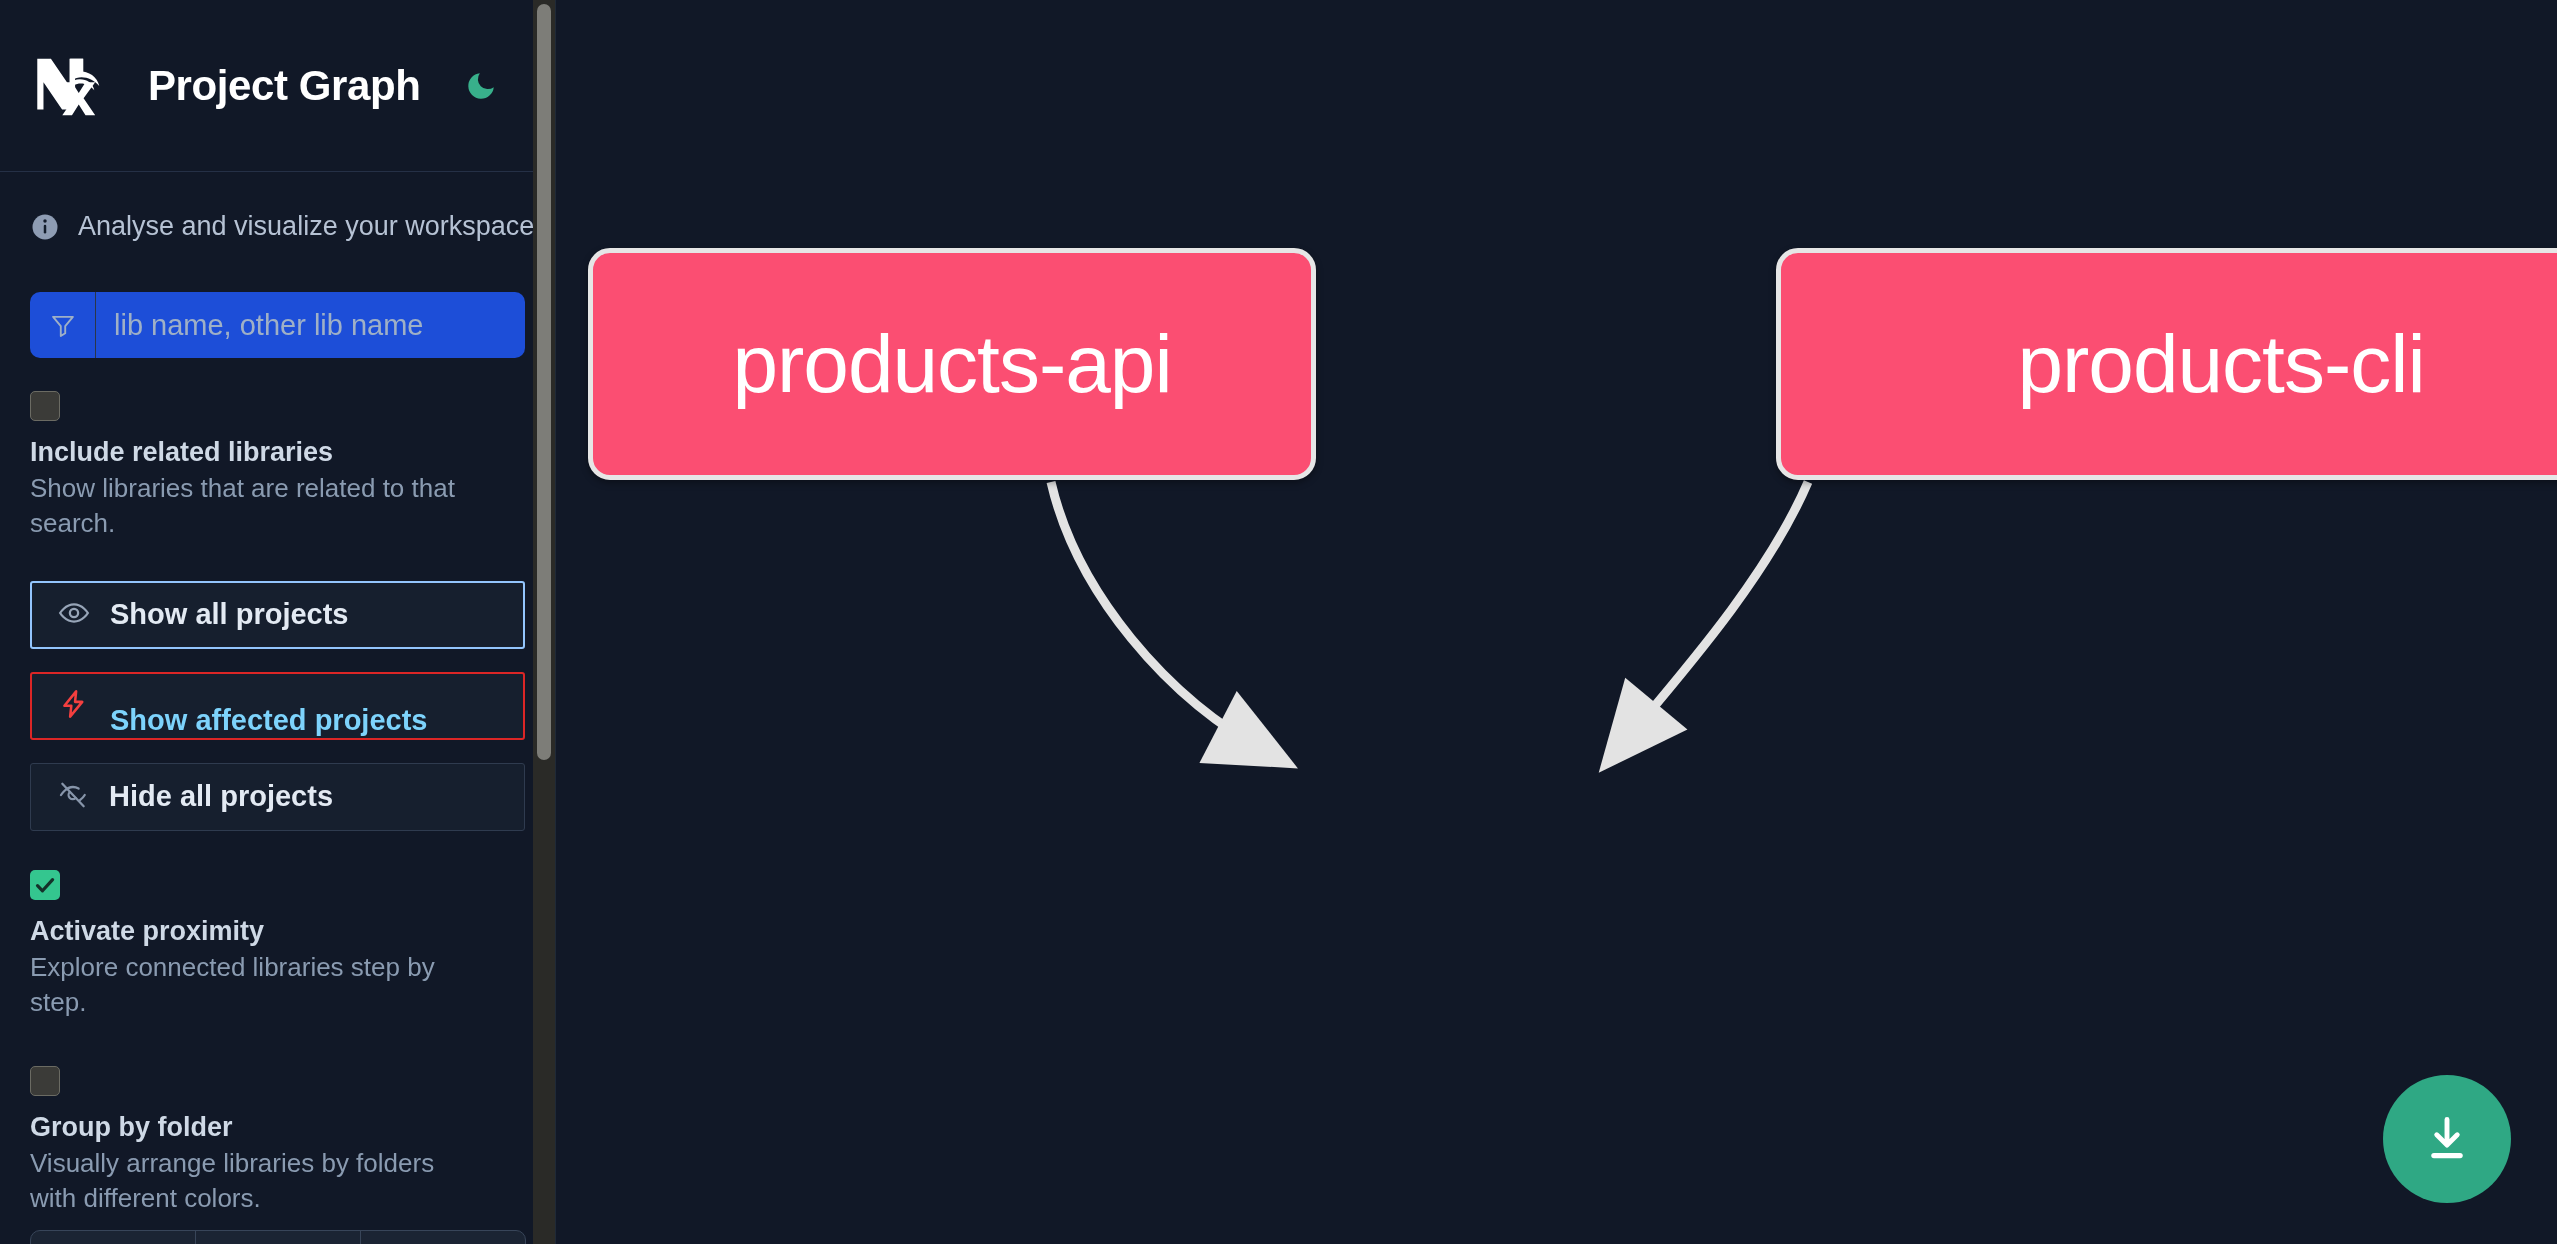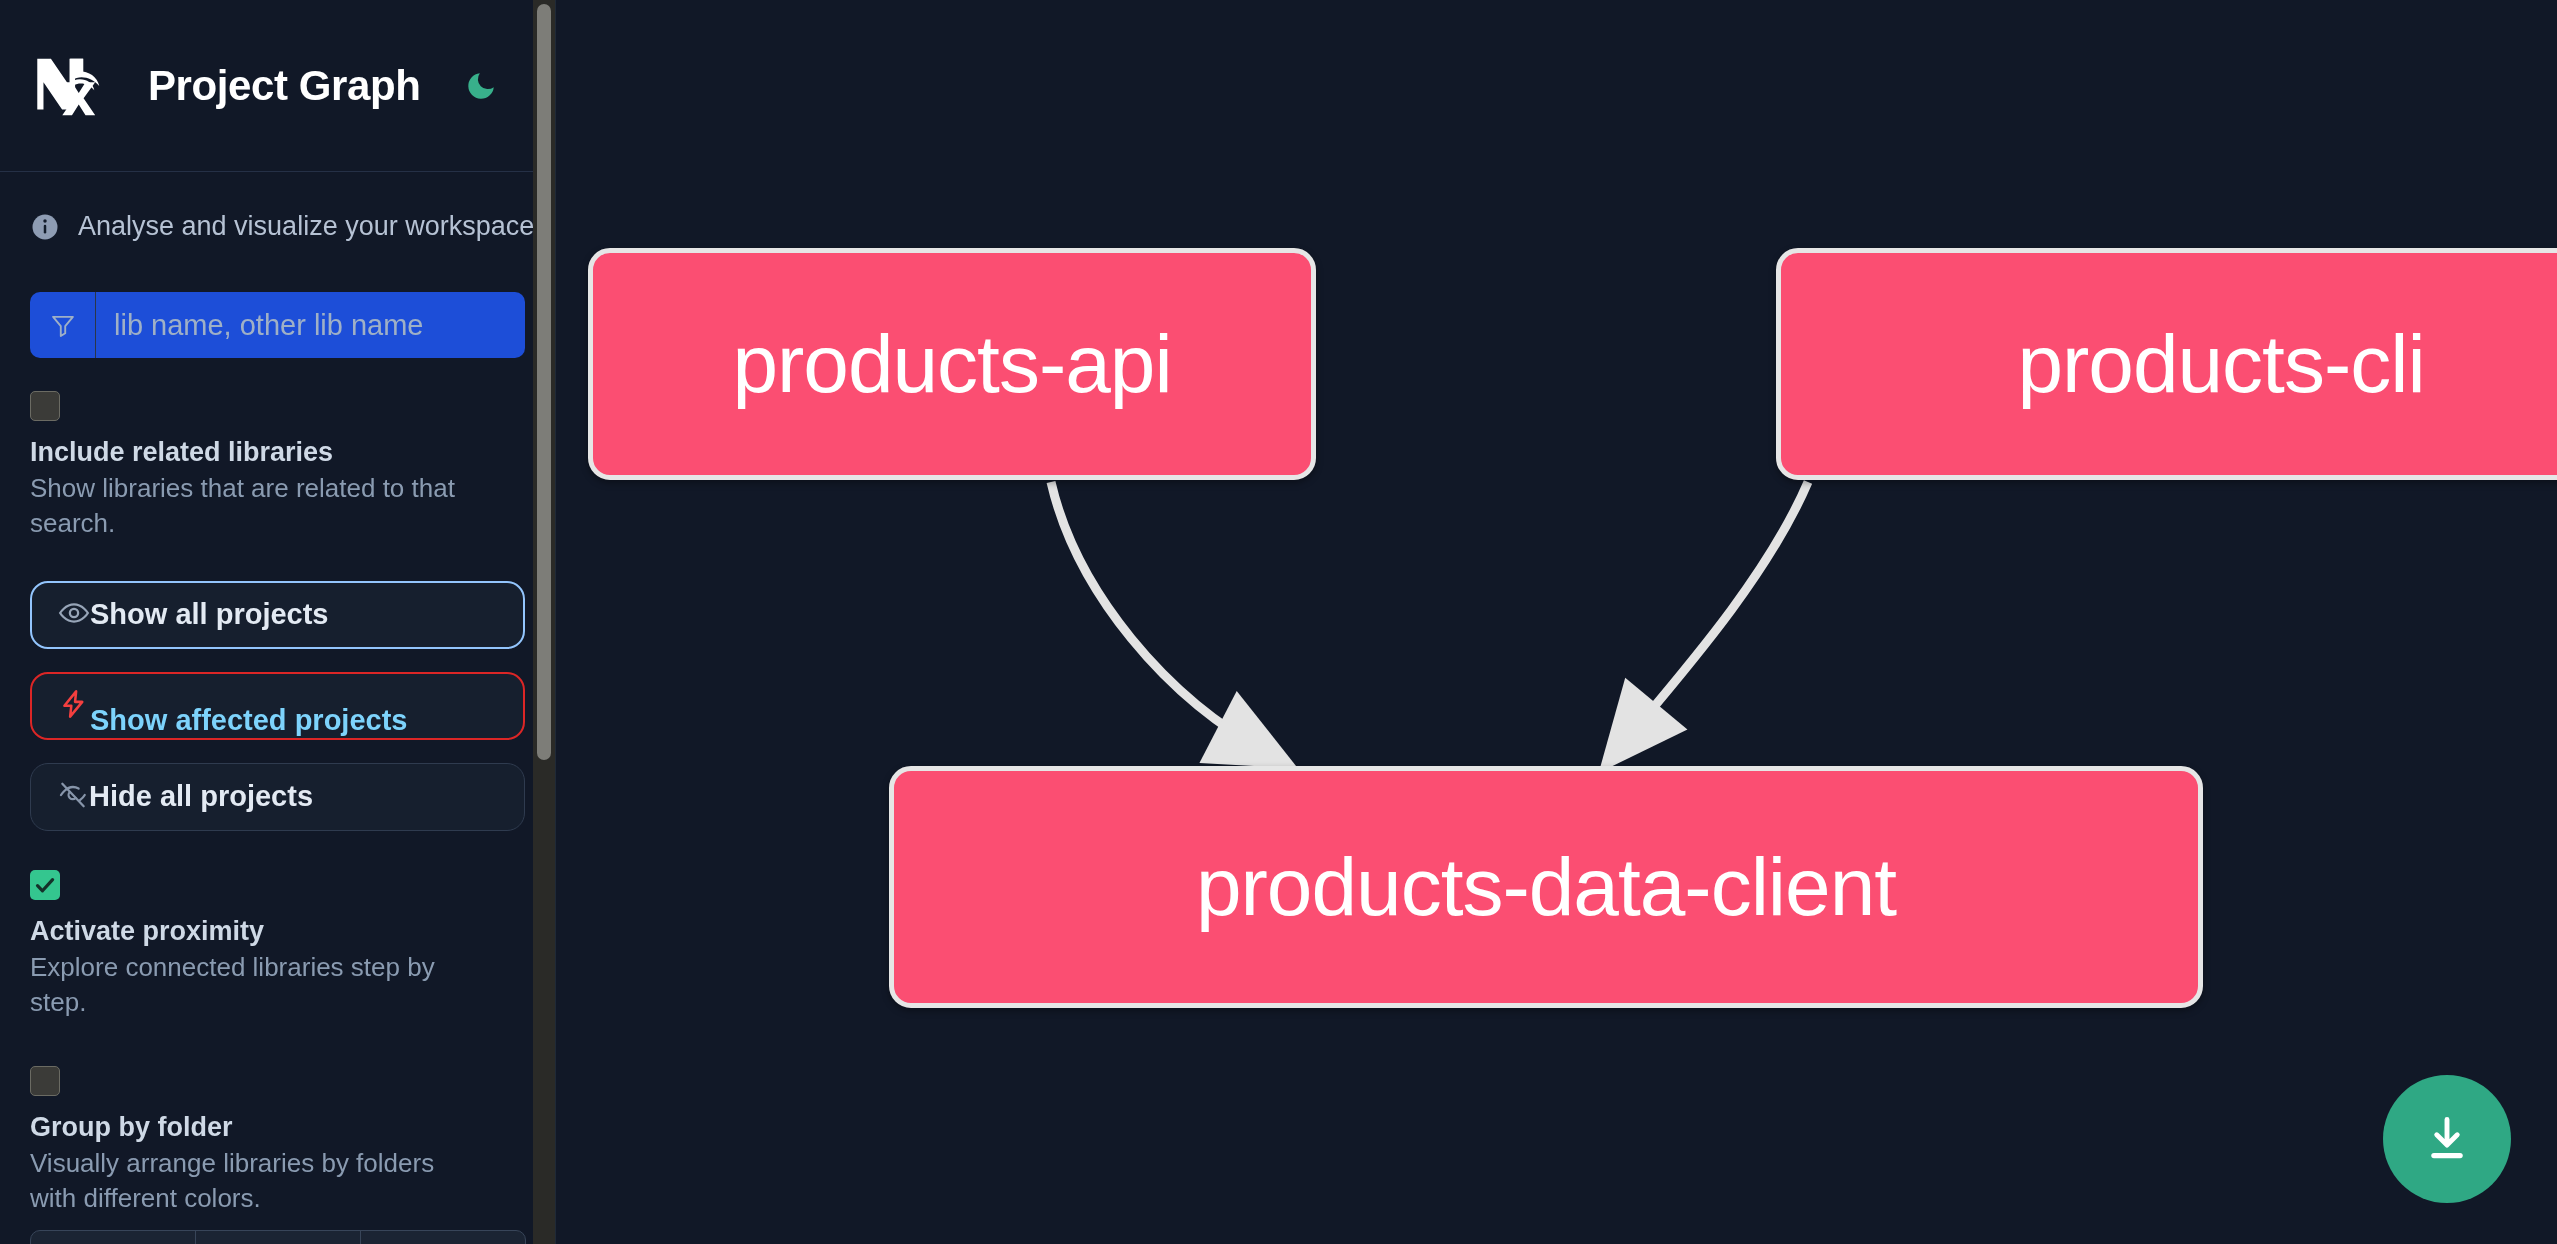--- a/index.html
+++ b/index.html
@@ -151,22 +151,23 @@
     margin-top: 5px;
     max-width: 455px;
   }
 
   
   .actions { margin-top: 41px; }
   .act-btn {
     height: 68px;
     display: flex;
     align-items: center;
+    gap: 20px;
     padding-left: 26px;
-    border-radius: 18px;
+    border-radius: 3px;
     margin-bottom: 23px;
     cursor: pointer;
     background: #161f2e;
   }
   .act-btn .lbl {
     font-size: 29px;
     font-weight: 700;
     white-space: nowrap;
   }
   .act-show-all { border: 2px solid #93c5fd; }
@@ -407,23 +408,20 @@
     </svg>
 
     <div class="node" id="node-products-api">
       <span class="node-label">products-api</span>
     </div>
 
     <div class="node" id="node-products-cli">
       <span class="node-label">products-cli</span>
     </div>
 
-    <div class="node" id="node-products-data-client">
-      <span class="node-label">products-data-client</span>
-    </div>
 
     <div class="download-fab">
       <svg viewBox="0 0 24 24" width="56" height="56" aria-hidden="true">
         <path d="M12 3.6v10.2M7.6 10.2 12 14.6l4.4-4.4" fill="none" stroke="#ffffff" stroke-width="2.1" stroke-linecap="round" stroke-linejoin="round"></path>
         <line x1="6.4" y1="19.1" x2="17.6" y2="19.1" stroke="#ffffff" stroke-width="2.3" stroke-linecap="round"></line>
       </svg>
     </div>
 
   </main>
 </div>

